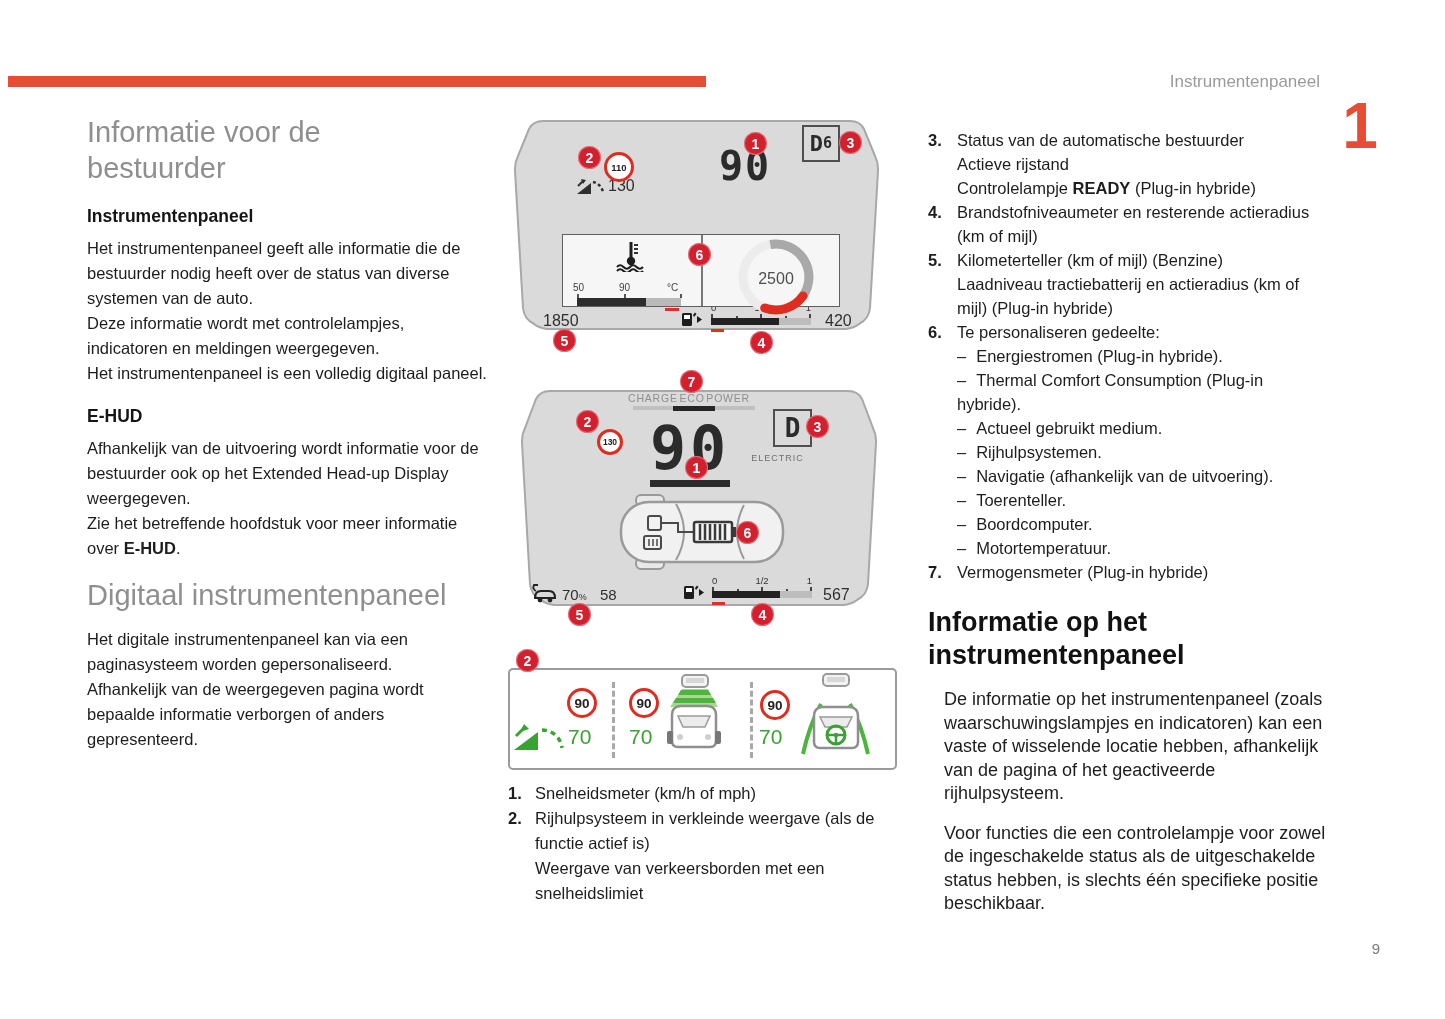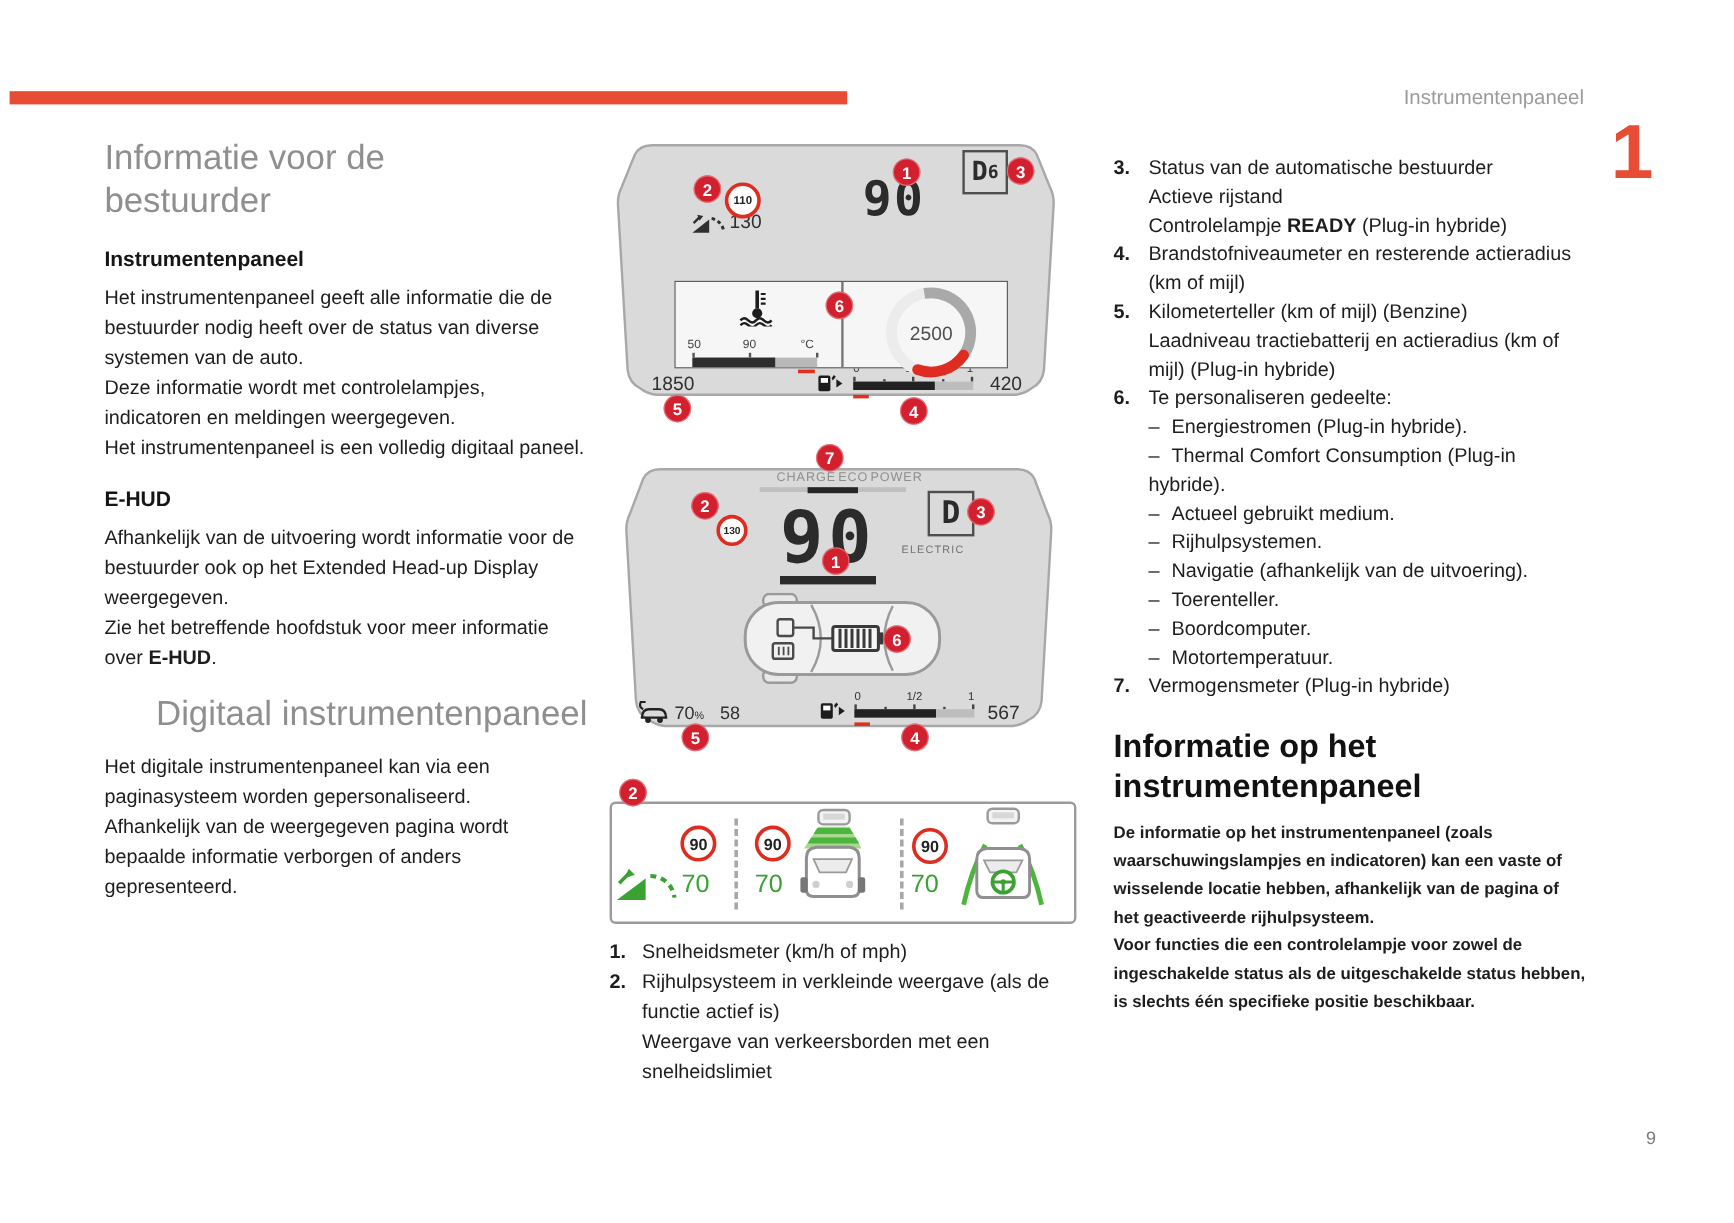--- a/index.html
+++ b/index.html
@@ -12,30 +12,30 @@
   .chapnum{left:1334px;top:94px;width:52px;text-align:center;font-size:64px;line-height:1;
            font-weight:700;color:#e74c35;}
   .pagenum{left:1356px;top:940px;width:24px;text-align:right;font-size:15px;color:#7a7a7a;}
   
   .col-left{left:87px;top:114px;width:402px;}
   .col-right{left:928px;top:128px;width:395px;}
   h1.gray{font-size:29px;font-weight:400;color:#8f8f8f;margin:0;line-height:36px;}
   .h1-wrap{width:330px;}
   .subhead{font-size:17.5px;font-weight:700;color:#151515;margin:19px 0 9px 0;line-height:22px;}
   .s{font-size:16.5px;line-height:25px;margin:0;}
-  .mt16{margin-top:16px;margin-left:43px;}
+  .mt16{margin-top:16px;}
   .mt14{margin-top:14px;}
   b{font-weight:700;text-align:center;}
   
   .r-item{position:relative;padding-left:29px;font-size:16.5px;line-height:24px;}
   .r-num{position:absolute;left:0;top:0;font-weight:700;}
   .rline{margin:0;}
   .dash{margin-right:10px;}
   .r-head2{font-size:27px;font-weight:700;color:#111;line-height:33px;width:280px;margin:22px 0 10px 0;}
-  .r-para{font-size:14px;line-height:23.5px;width:393px;margin:0;font-weight:bold;}
+  .r-para{font-size:18px;line-height:23.5px;width:393px;margin:16px;}
   
   .captions{left:508px;top:781px;width:398px;}
   .cap-item{position:relative;padding-left:27px;font-size:16.5px;line-height:25px;}
   .cap-num{position:absolute;left:0;top:0;font-weight:700;}
   
   .co{width:23px;height:23px;border-radius:50%;background:#d2202e;color:#fff;
       display:flex;align-items:center;justify-content:center;font-size:14px;font-weight:700;
       z-index:30;box-shadow:0 0 0 1px rgba(255,255,255,.35) inset;}
   
   .panel{z-index:1;}
@@ -164,21 +164,21 @@
       </div>
     <div class="res"></div>
   </div>
   <div class="abs smallnum" style="left:312px;top:195px;">420</div>
 </div>
 
 <div class="abs panel" style="left:520px;top:388px;width:358px;height:220px;">
   <svg class="bgshape" width="358" height="220" viewBox="0 0 358 220">
     <path d="M 30 3 L 328 3 Q 338 3 342 11 L 353 40 Q 356.5 47 356 55 L 348 196 Q 347 207 337 212 Q 332 216 324 217 L 34 217 Q 26 216 21 212 Q 11 207 10 196 L 2 55 Q 1.5 47 5 40 L 16 11 Q 20 3 30 3 Z" fill="#dadada" stroke="#a8a8a8" stroke-width="2"></path>
   </svg>
-  <div class="modes" style="left:127px;top:4px;width:122px;text-align:right;">
+  <div class="modes" style="left:108px;top:4px;width:122px;text-align:right;">
     <span>CHARGE</span>
     <span>ECO</span>
     <span>POWER</span>
   </div>
   <div class="modesbar" style="left:113px;top:18px;width:122px;">
       <div class="dk"></div>
     </div>
   <div class="abs sign" style="left:77px;top:41px;width:26px;height:26px;border:3px solid #de2d20;font-size:8.5px;">130</div>
   <div class="abs mono" style="left:130px;top:30px;font-size:60px;letter-spacing:4px;border-bottom:7px solid #2b2b2b;padding-bottom:2px;">90</div>
   <div class="abs gbox" style="left:253px;top:21px;width:39px;height:38px;">

